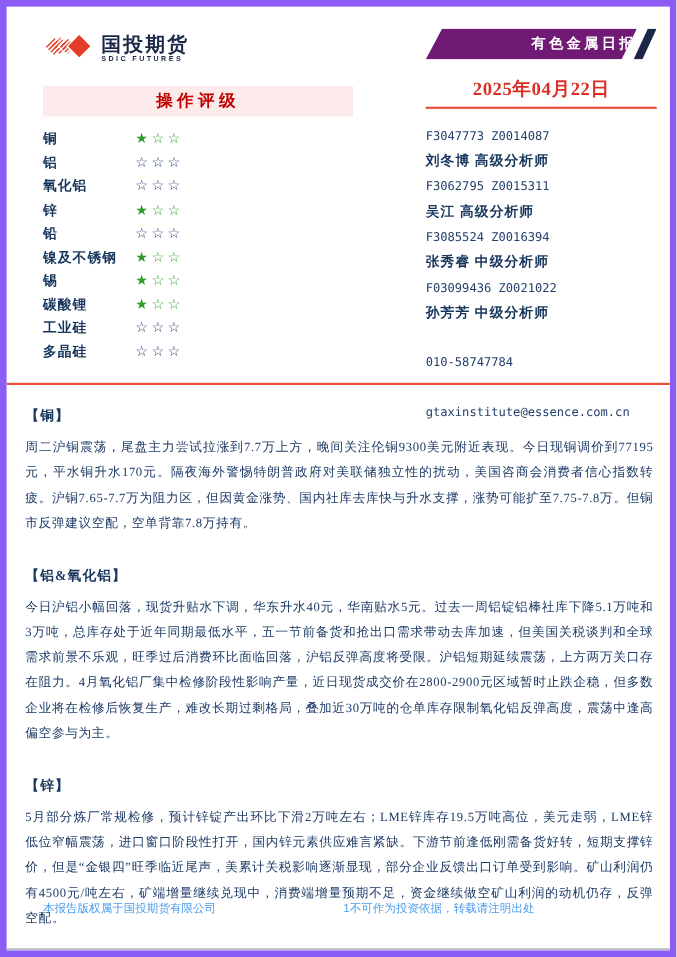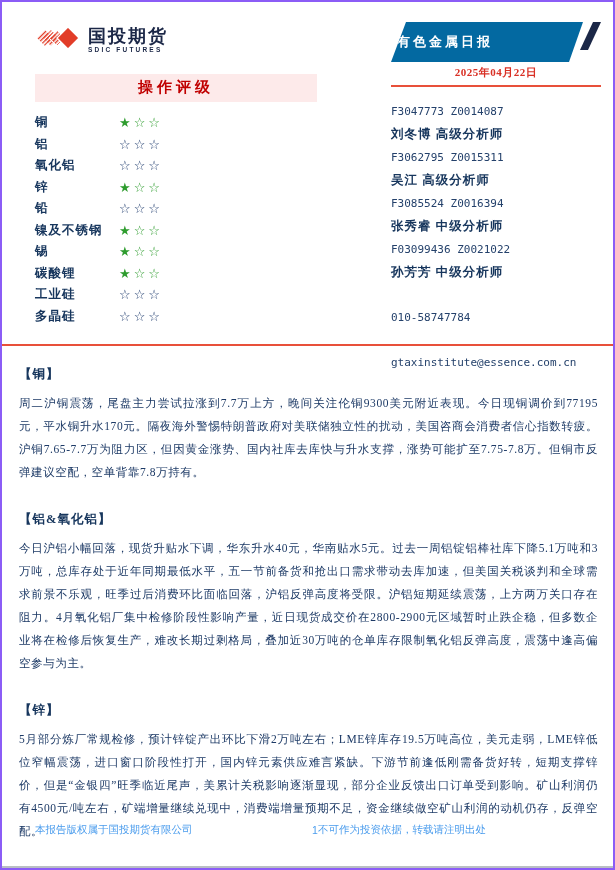--- a/index.html
+++ b/index.html
@@ -1,18 +1,18 @@
 <!DOCTYPE html>
 <html><head>
 <meta charset="utf-8">
 <style>
   html,body{margin:0;padding:0;background:#f2f2f2;}
   .page{
     position:relative;width:615px;height:870px;margin:0 auto;background:#ffffff;
-    border:2px solid #8b5cf6;box-sizing:border-box;overflow:hidden;
+    border:6px solid #8b5cf6;box-sizing:border-box;overflow:hidden;
     font-family:"Liberation Serif", serif;color:#17365d;
   }
   
   .header{display:flex;justify-content:space-between;box-sizing:border-box;
     padding:18px 10px 0 33px;height:342px;}
   .left-col{width:300px;}
   .right-col{width:210px;margin-right:2px;}
 
   .logo{display:flex;align-items:center;gap:7px;height:40px;}
   .logo-text{display:flex;flex-direction:column;line-height:1;}
@@ -24,28 +24,28 @@
   .ratings-title{margin-top:14px;width:282px;background:#fdeaea;color:#c00000;
     text-align:center;font-weight:bold;font-size:15px;padding:4px 0 5px 0;letter-spacing:4px;}
   .ratings-rows{margin-top:10px;}
   .rating-row{display:flex;align-items:center;height:21.5px;font-size:12.5px;font-weight:bold;}
   .rating-label{min-width:84px;letter-spacing:1px;}
   .rating-stars{font-size:13px;letter-spacing:3px;font-family:"DejaVu Sans",sans-serif;font-weight:normal;}
   .rating-stars.green{color:#2e9c2e;}
   .rating-stars.navy{color:#1f3c6e;}
 
   .banner{position:relative;height:28px;margin-top:2px;}
-  .banner-main{position:absolute;left:0;top:0;width:192px;height:40px;background:#0369a1;
+  .banner-main{position:absolute;left:0;top:0;width:192px;height:28px;background:#701a75;
     clip-path:polygon(15px 0,192px 0,178px 100%,0 100%);
-    display:flex;align-items:center;justify-content:flex-start;}
+    display:flex;align-items:center;justify-content:flex-end;}
   .banner-title{color:#ffffff;font-weight:bold;font-size:13px;letter-spacing:3px;padding-left:6px;}
   .banner-tail{position:absolute;right:0;top:0;width:21px;height:28px;background:#1b2747;
     clip-path:polygon(13px 0,21px 0,8px 100%,0 100%);}
 
-  .report-date{color:#d93025;font-weight:bold;font-size:11px;text-align:center;
+  .report-date{color:#d93025;font-weight:bold;font-size:17px;text-align:center;
     margin-top:15px;padding-bottom:5px;border-bottom:2px solid #e8503a;letter-spacing:0.5px;}
 
   .analysts{margin-top:13px;}
   .analyst-name{font-weight:bold;font-size:12.5px;line-height:23px;letter-spacing:1px;}
   .analyst-ids{font-family:"DejaVu Sans Mono",monospace;font-size:11px;line-height:23px;color:#24416b;}
   .contact{margin-top:21px;}
   .contact div{font-family:"DejaVu Sans Mono",monospace;font-size:11px;line-height:25px;color:#24416b;margin-top:20px;}
 
   .red-rule{height:2px;background:#e8503a;width:100%;}
 

